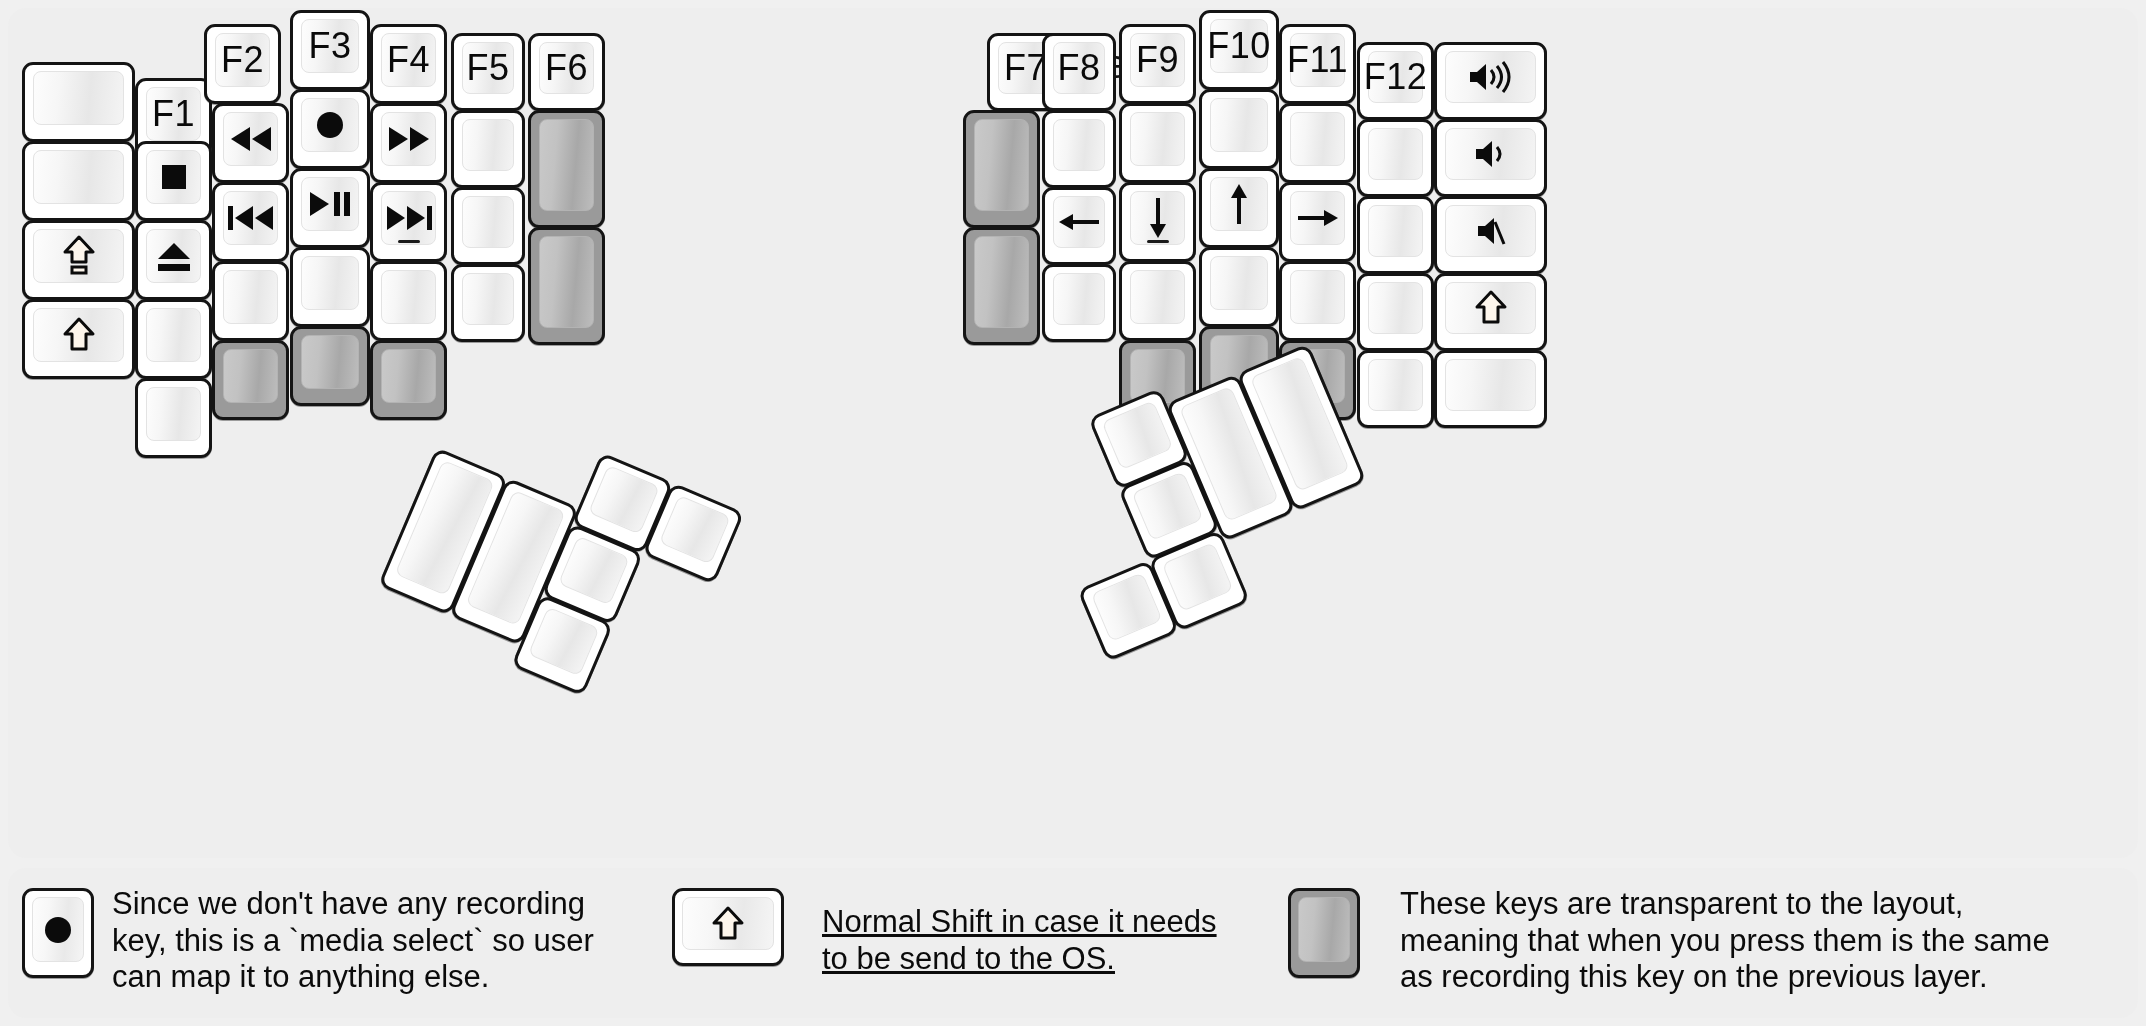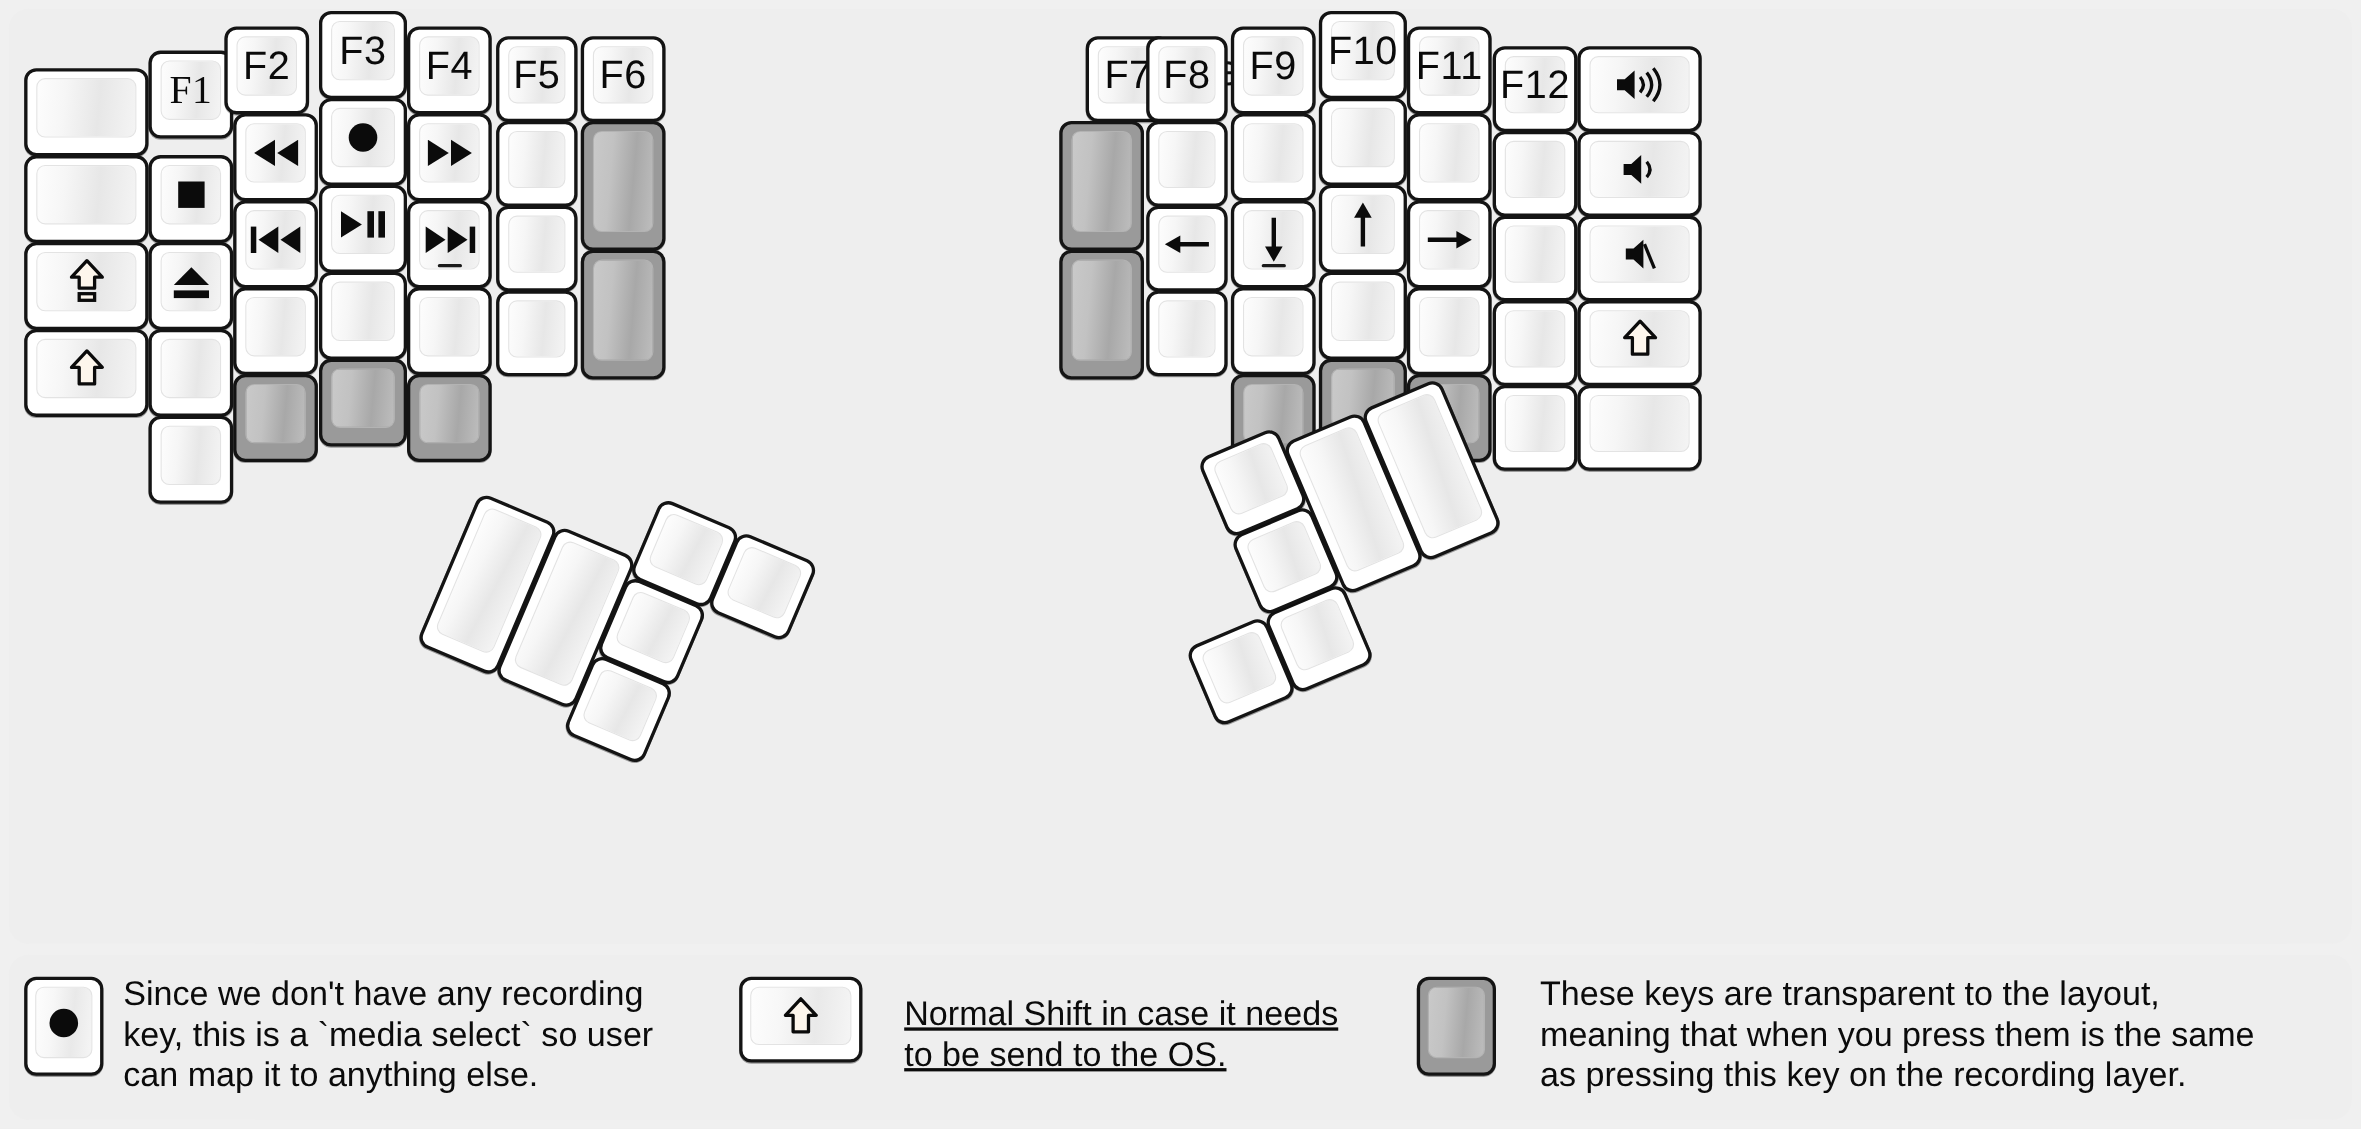--- a/index.html
+++ b/index.html
@@ -116,21 +116,21 @@
       </div>
       <div class="key" style="left: 22px; top: 299px; width: 113px; height: 80px;">
         <div class="cap">
           <div class="legend">
             <svg width="34" height="40" viewBox="0 0 34 40" xmlns="http://www.w3.org/2000/svg">
               <polygon points="17,4 31,19 24,19 24,34 10,34 10,19 3,19" fill="#fdf6ec" stroke="#0b0b0b" stroke-width="3" stroke-linejoin="round"></polygon>
             </svg>
           </div>
         </div>
       </div>
-      <div class="key" style="left: 135px; top: 46px; width: 77px; height: 80px; font-family: Liberation Serif, serif;">
+      <div class="key" style="left: 135px; top: 78px; width: 77px; height: 80px;">
         <div class="cap">
           <div class="legend fkey">F1</div>
         </div>
       </div>
       <div class="key" style="left: 135px; top: 141px; width: 77px; height: 80px;">
         <div class="cap">
           <div class="legend">
             <svg width="34" height="34" viewBox="0 0 34 34" xmlns="http://www.w3.org/2000/svg">
               <rect x="5" y="5" width="24" height="24" fill="#0b0b0b"></rect>
             </svg>
@@ -590,15 +590,15 @@
           </div>
         </div>
       </div>
       <div class="foot-text" style="position: absolute; left: 822px; top: 904px; text-decoration: underline;">Normal Shift in case it needs
 to be send to the OS.</div>
       <div class="foot-key trans" style="position: absolute; left: 1288px; top: 888px; width: 72px; height: 90px;">
         <div class="cap"></div>
       </div>
       <div class="foot-text" style="position: absolute; left: 1400px; top: 886px;">These keys are transparent to the layout,
 meaning that when you press them is the same
-as pressing this key on the recording layer.</div>
+as recording this key on the previous layer.</div>
     </div>
 </div>
 
 </body></html>

